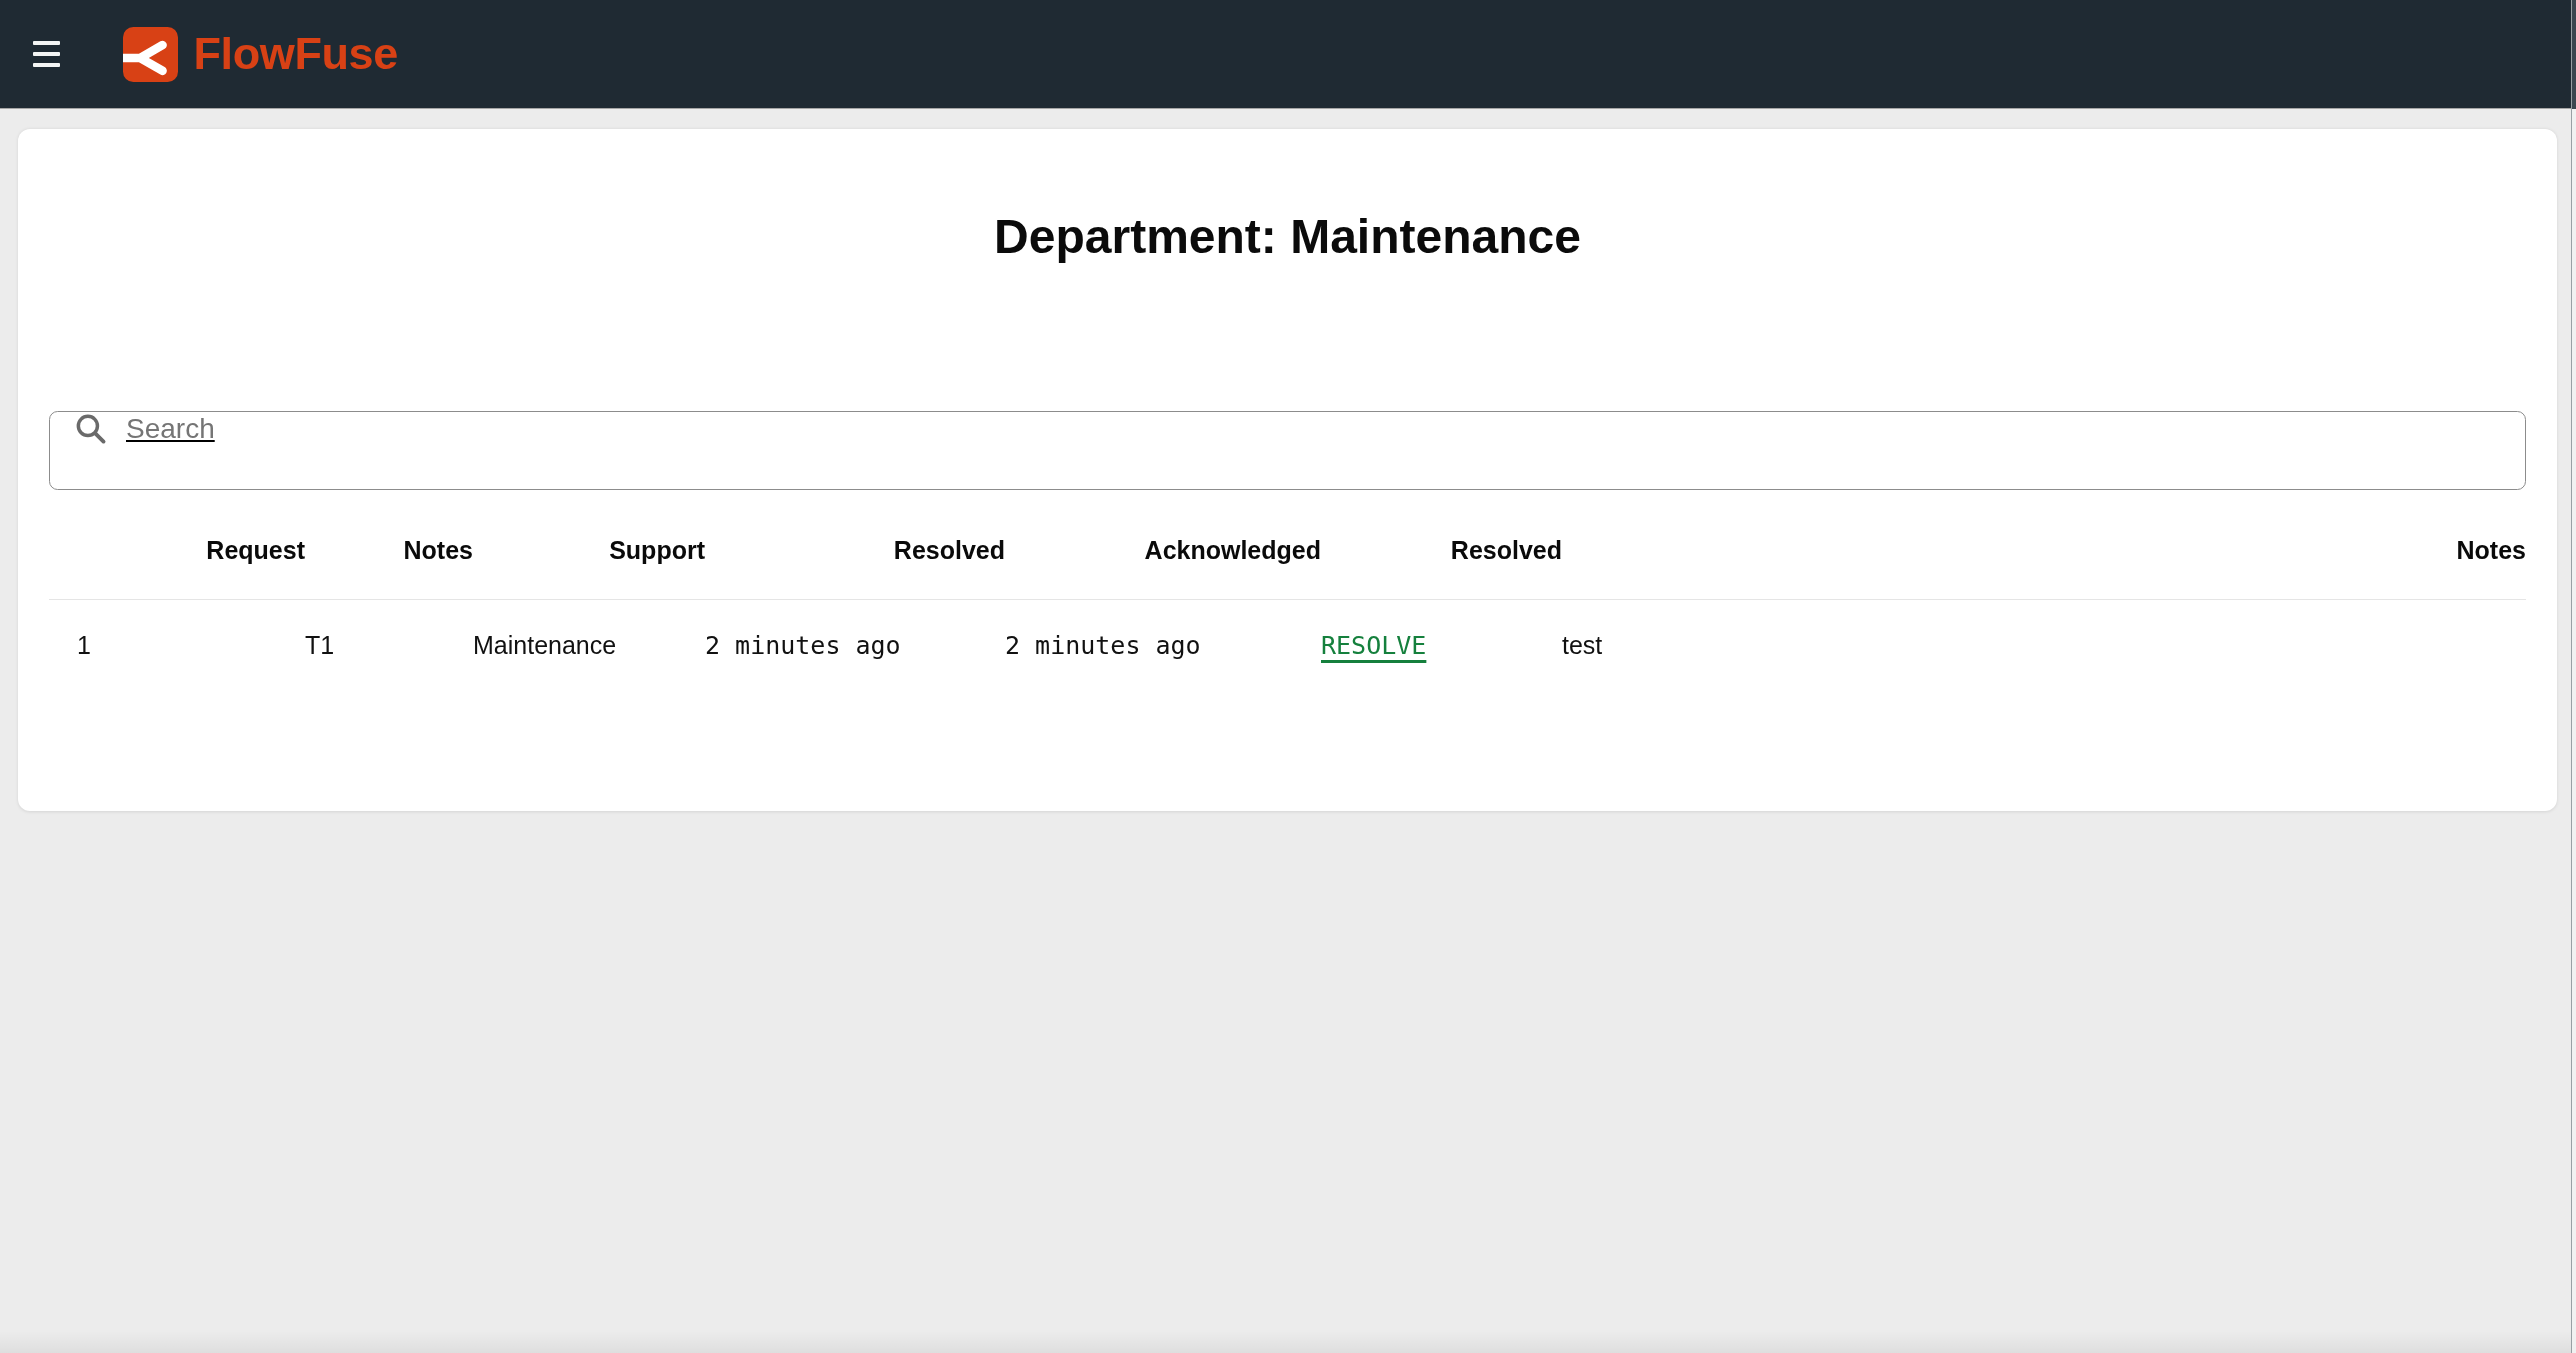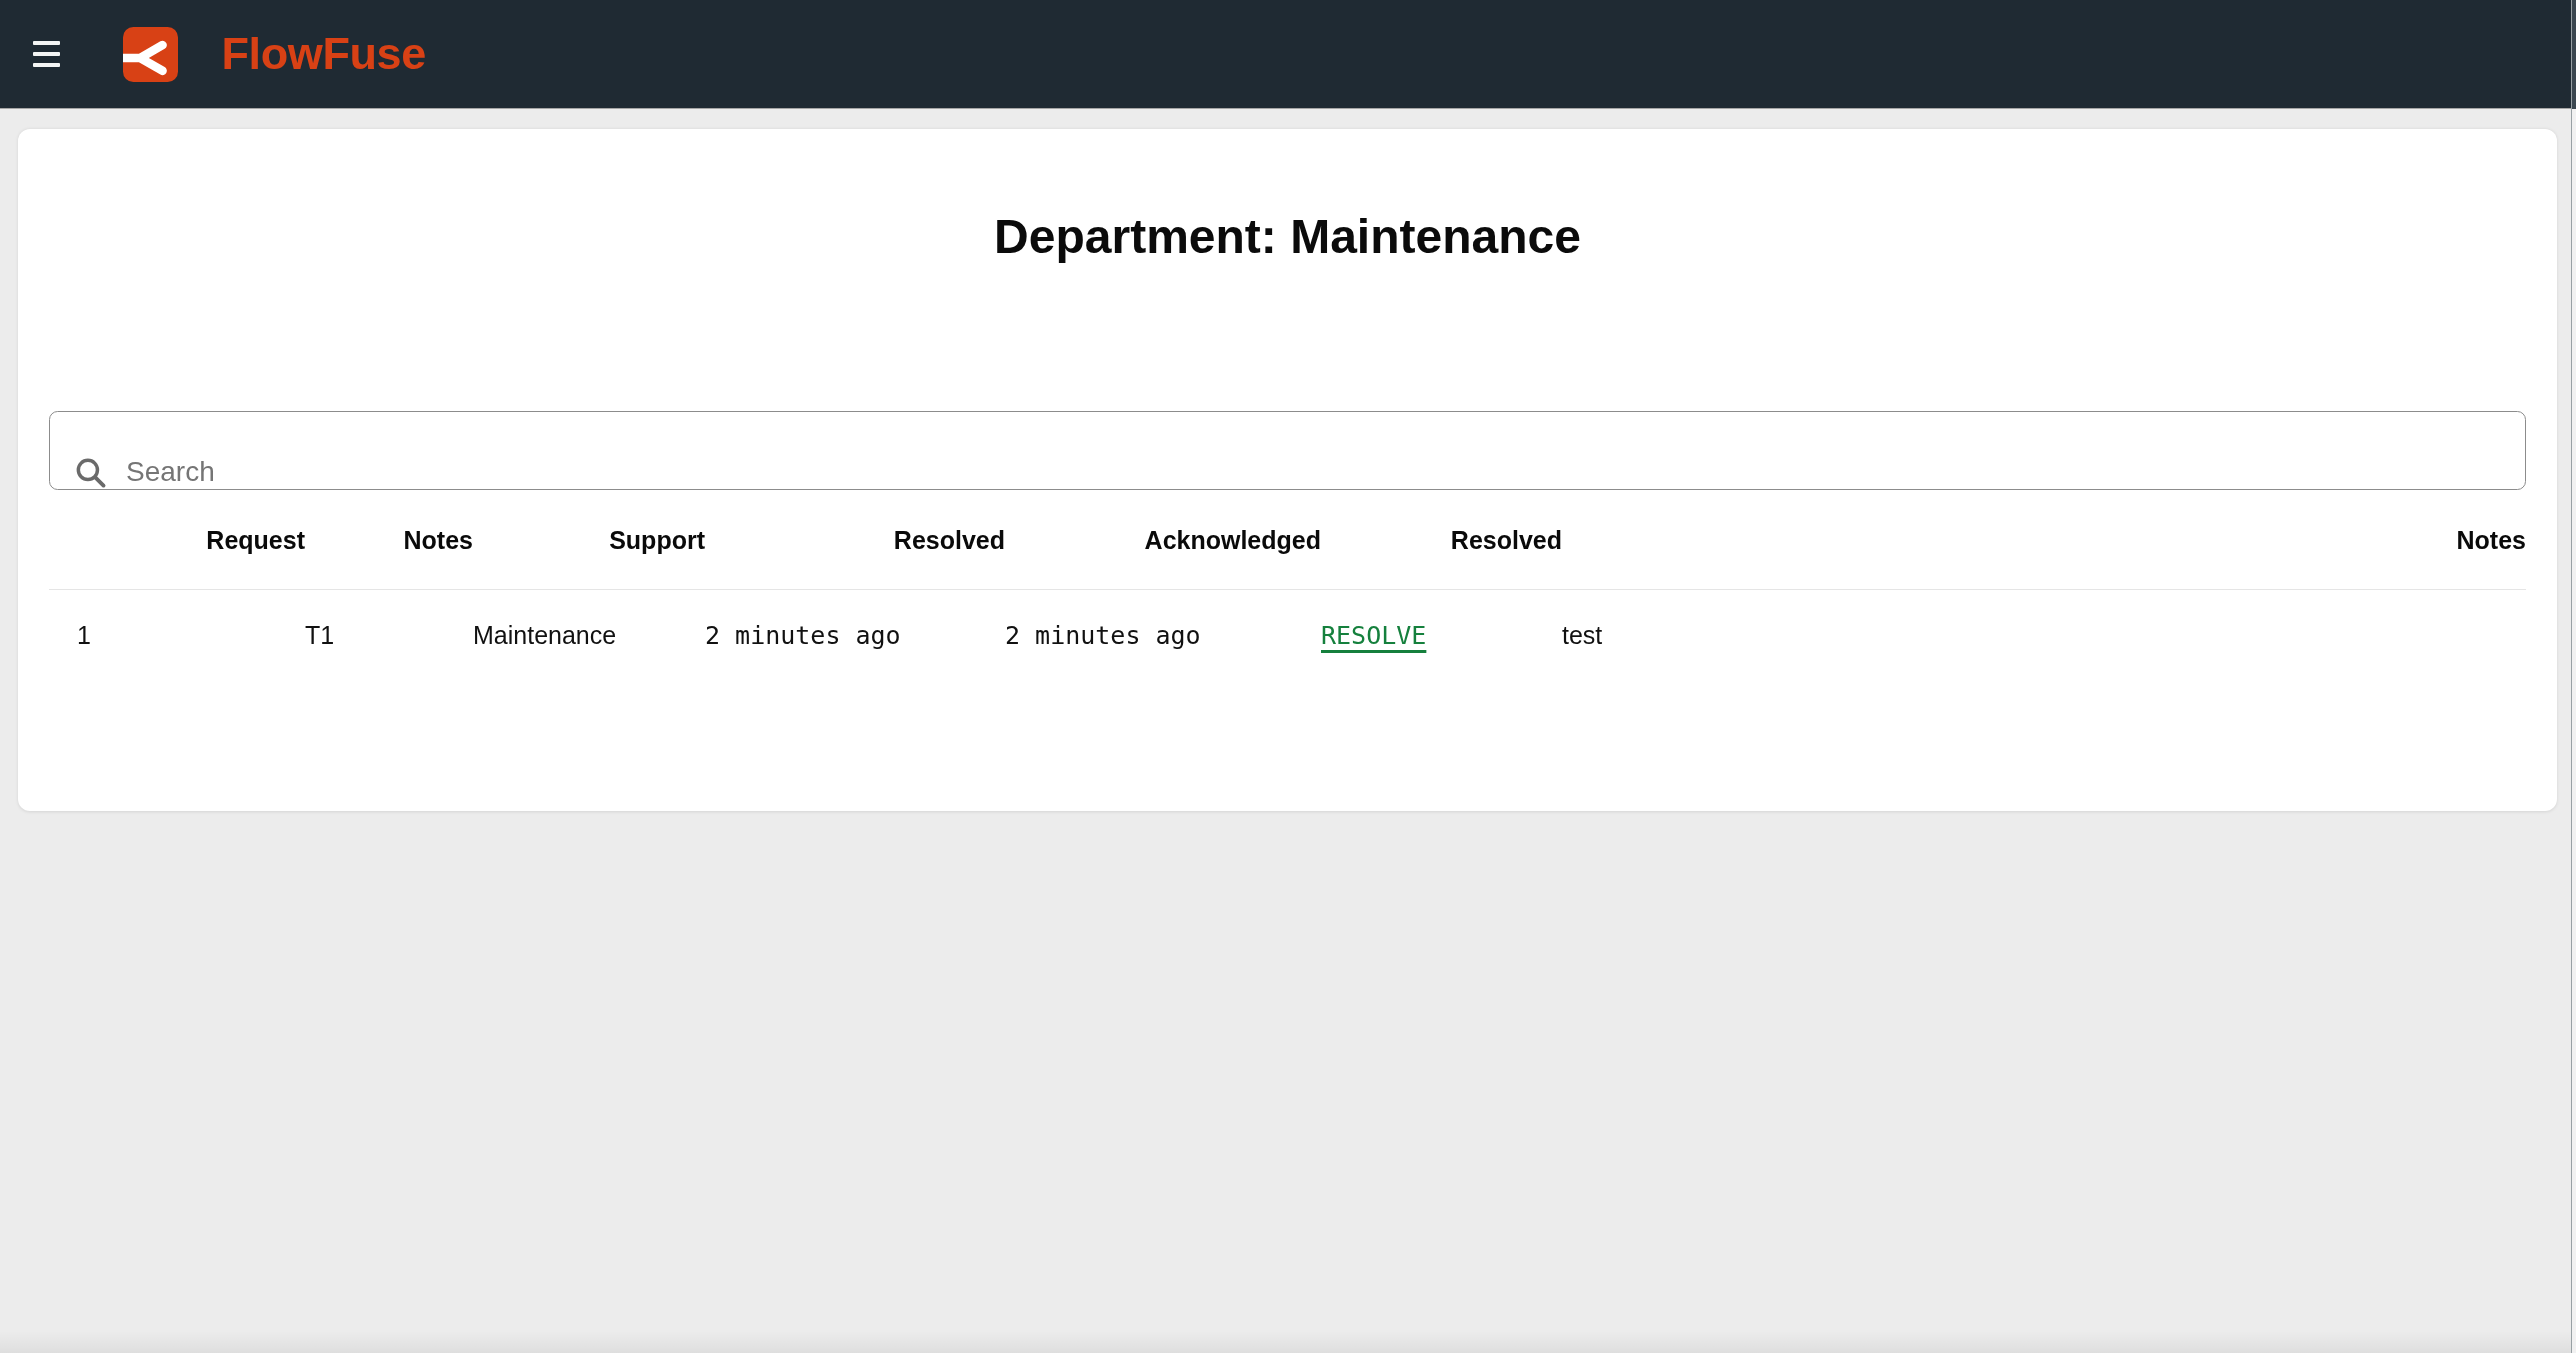--- a/index.html
+++ b/index.html
@@ -39,21 +39,20 @@
     height: 4.3px;
     width: 27px;
     background: #F4F5F5;
     border-radius: 0.9px;
   }
   .logo {
     display: flex;
     align-items: center;
     margin-left: 63px;
     cursor: pointer;
-    gap: 28px;
   }
   .logo-mark { width: 55px; height: 55px; display: block; }
   .logo-text {
     margin-left: 15.5px;
     font-size: 45px;
     font-weight: 700;
     letter-spacing: -0.4px;
     color: #D84115;
   }
 
@@ -71,29 +70,30 @@
     padding-top: 79px;
     text-align: center;
     font-size: 48px;
     line-height: 57px;
     font-weight: 700;
     color: #0B0B0B;
   }
 
   
   .search-box {
-    margin: 146px 31px 2px 31px;
+    margin: 146px 31px 12px 31px;
     height: 77px;
     border: 1.7px solid #8C8C8C;
     border-radius: 8.6px;
     display: flex;
-    align-items: flex-end;
+    align-items: flex-start;
     padding-left: 24px;
     box-sizing: content-box;
     background: #FFFFFF;
+    text-decoration: underline;
   }
   .search-icon { width: 33px; height: 33px; flex: 0 0 auto; }
   .search-input {
     border: none;
     outline: none;
     flex: 1;
     margin-left: 17px;
     font-size: 28px;
     font-family: "Liberation Sans", sans-serif;
     color: #222;

